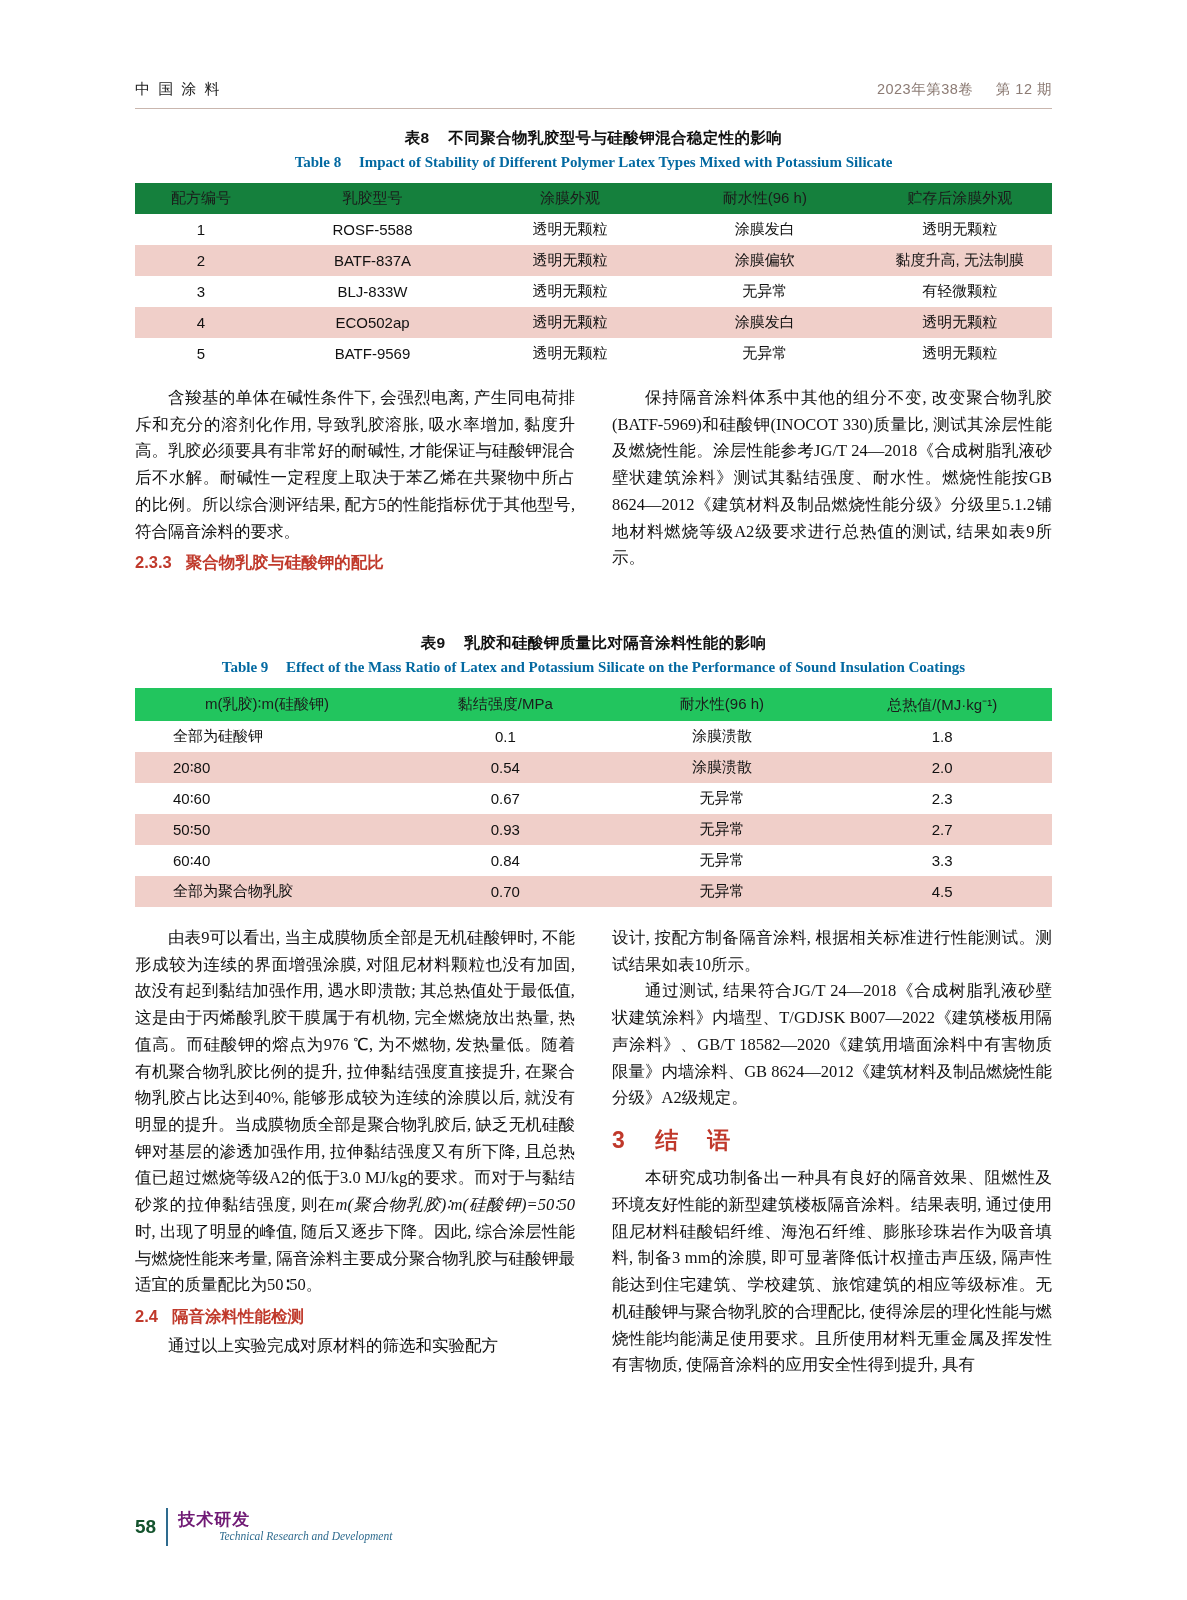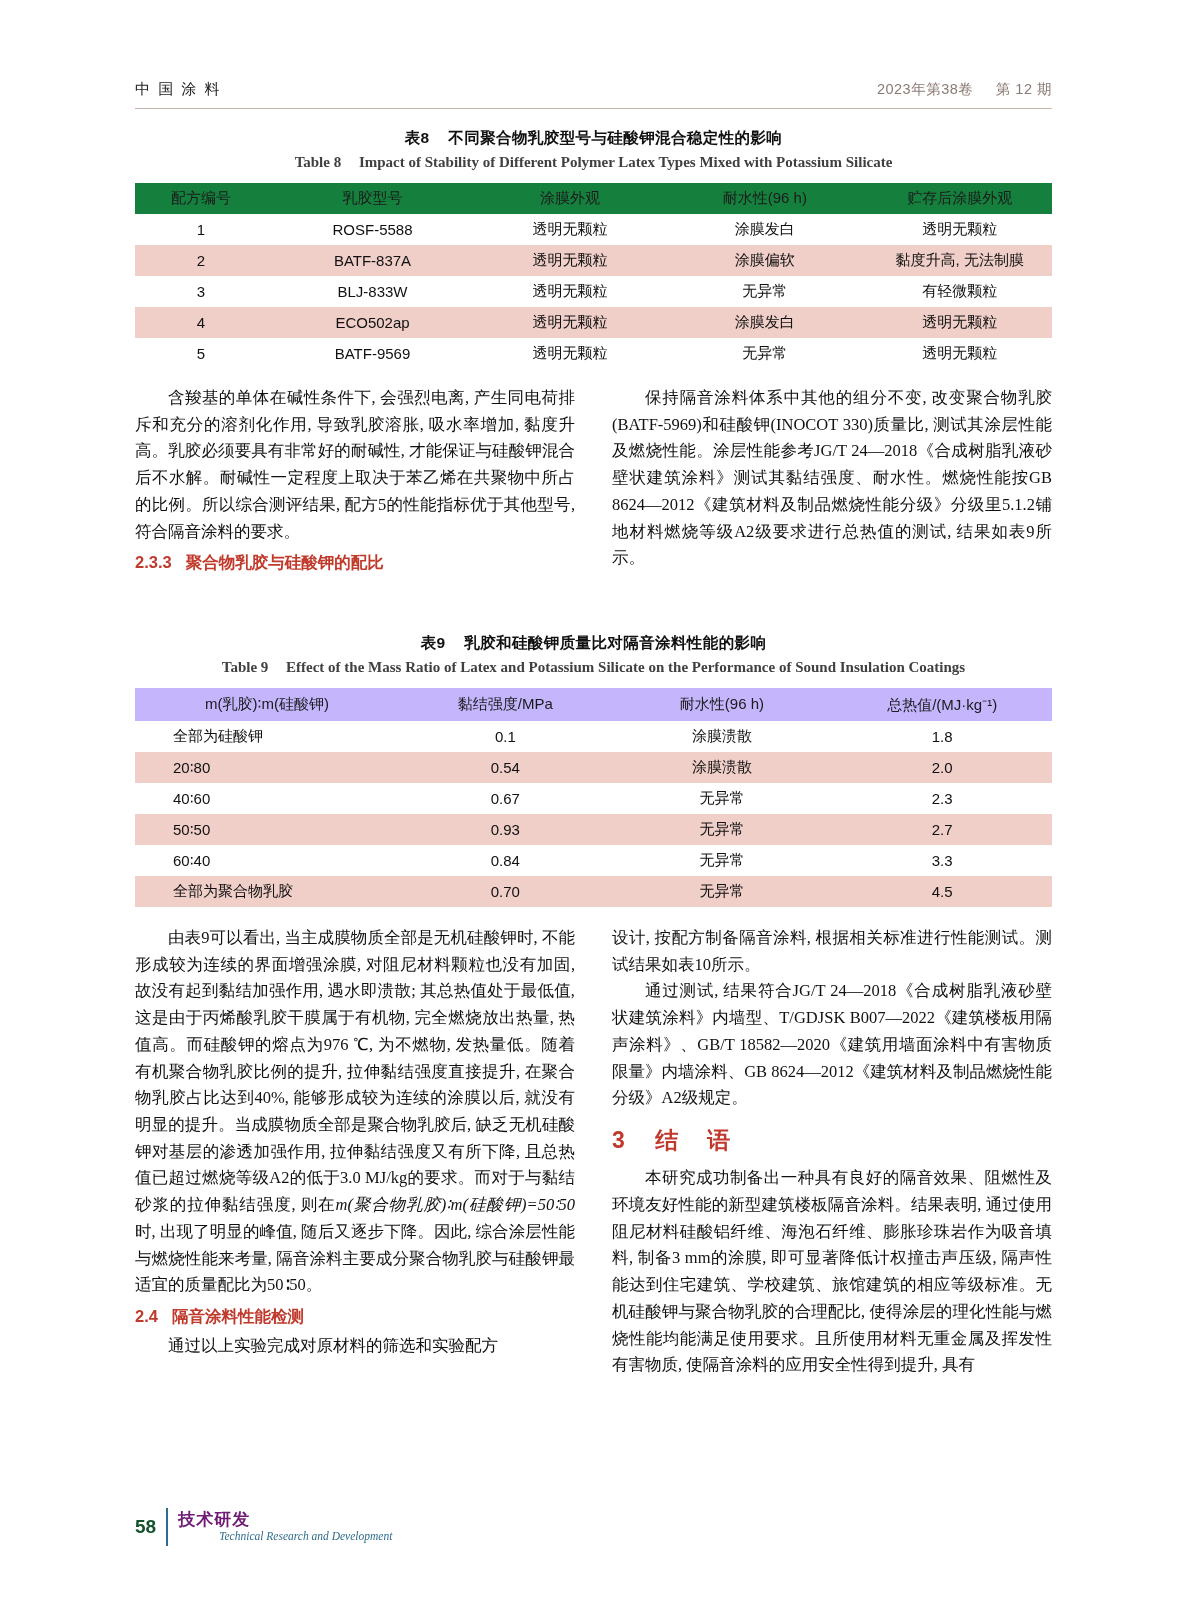--- a/index.html
+++ b/index.html
@@ -63,21 +63,21 @@
     font-size: 15.5px;
     color: #111;
     letter-spacing: 0.4px;
   }
   .cap-cn .num { margin-right: 14px; }
   .cap-en {
     text-align: center;
     font-family: "Liberation Serif", serif;
     font-weight: bold;
     font-size: 15px;
-    color: #404040;
+    color: #0369a1;
     margin-top: 5px;
   }
   .cap-en .num { margin-right: 14px; }
 
   
   table.data {
     border-collapse: collapse;
     width: 917px;
     font-size: 15px;
   }
@@ -93,21 +93,21 @@
   table.data td {
     padding: 6px 4px;
     text-align: center;
     font-family: "Liberation Sans", sans-serif;
     font-size: 15px;
     color: #111;
   }
   table.data tr.odd td { background: #ffffff; }
   table.data tr.even td { background: #f0cfc9; }
 
-  table.data.t9 th { background: #c4b5fd; }
+  table.data.t9 th { background: #22c55e; }
   table.data.t9 td.first { text-align: left; padding-left: 38px; }
 
   
   .col {
     position: absolute;
     width: 440px;
     font-size: 16.5px;
     line-height: 1.62;
     text-align: justify;
     color: #111;

